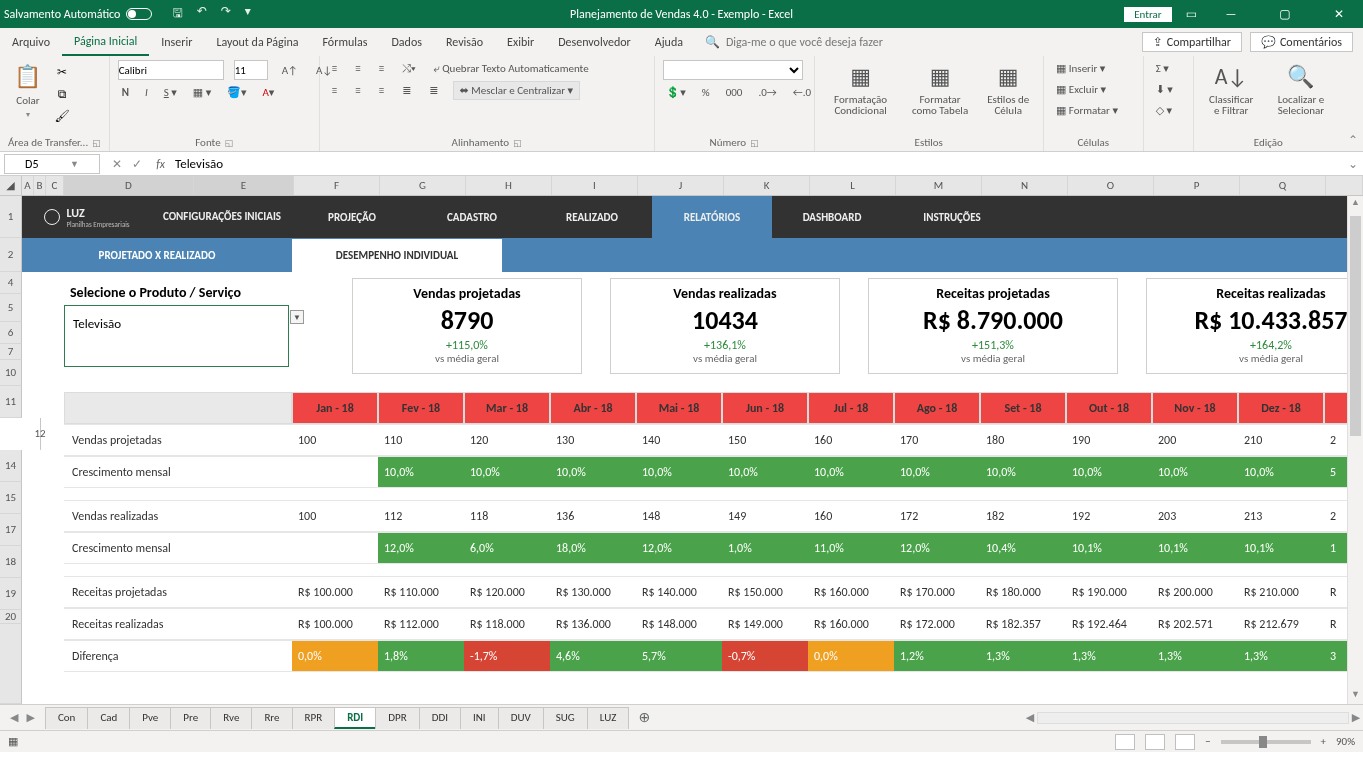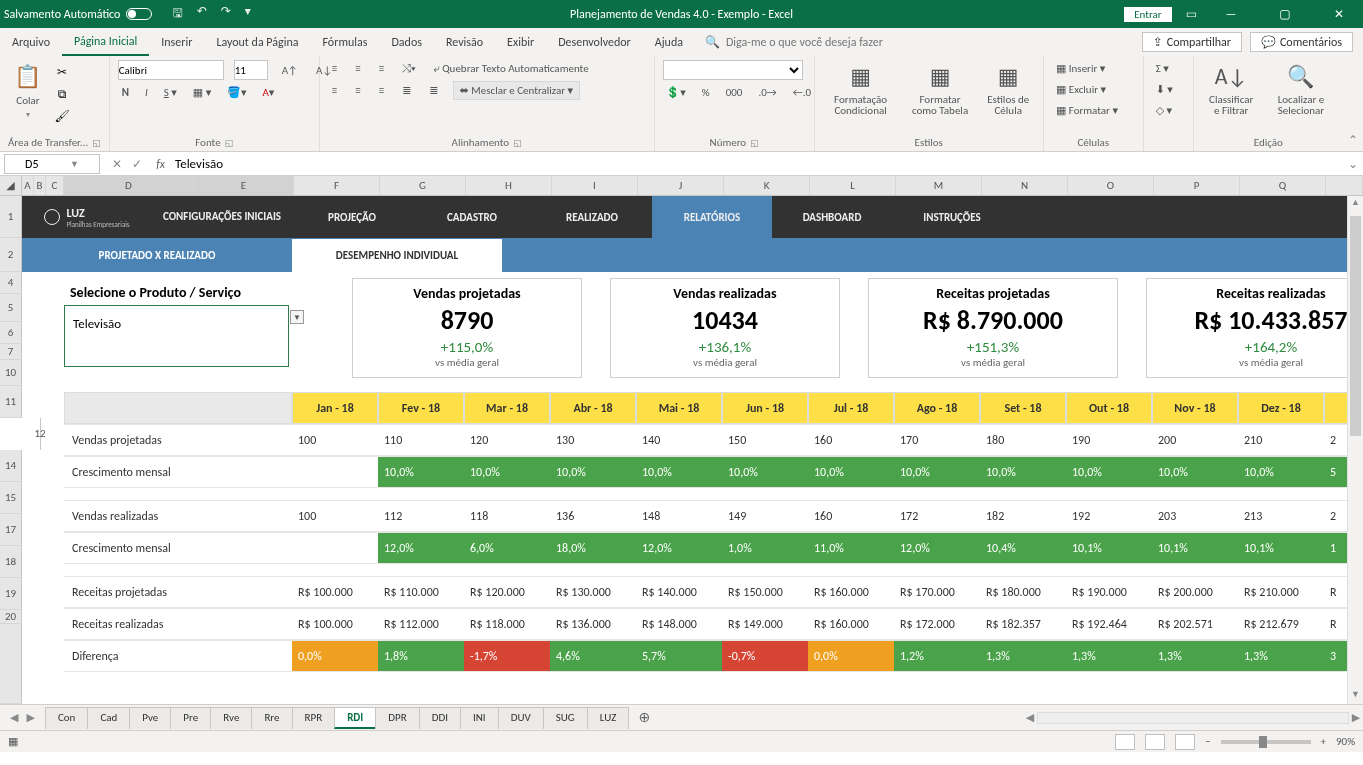--- a/index.html
+++ b/index.html
@@ -78,29 +78,29 @@
 .content { padding:6px 0 0 42px; }
 .sel-label { font-weight:700; font-size:14px; margin:6px 0 4px 6px; }
 .sel-box { width:225px; height:62px; border:1px solid #2f7d4f; padding:10px 8px; font-size:13px; position:relative; }
 .sel-box .dd { position:absolute; right:-16px; top:4px; width:14px; height:14px; border:1px solid #999; background:#f4f4f4; display:flex; align-items:center; justify-content:center; font-size:8px; color:#555; }
 
 .kpis { position:absolute; top:82px; left:330px; display:flex; gap:28px; }
 .kpi { width:230px; border:1px solid #d0cfce; text-align:center; padding:6px 4px 8px 4px; }
 .kpi.wide { width:250px; }
 .kpi .t { font-weight:700; font-size:14px; margin-bottom:2px; }
 .kpi .v { font-weight:700; font-size:26px; margin:2px 0; }
-.kpi .p { color:#2e8b3d; font-size:15px; }
+.kpi .p { color:#2e8b3d; font-size:12px; }
 .kpi .s { color:#666; font-size:11px; }
 
 
 .dtable { position:absolute; top:196px; left:42px; right:0; }
 .drow { display:flex; height:32px; }
 .drow .lab { width:228px; padding-left:8px; display:flex; align-items:center; font-size:12px; color:#333; border-top:1px solid #e6e6e6; border-bottom:1px solid #e6e6e6; }
 .drow .cell { width:86px; display:flex; align-items:center; padding-left:6px; font-size:12px; border-top:1px solid #e6e6e6; border-bottom:1px solid #e6e6e6; color:#333; }
-.drow.hdr .lab, .drow.hdr .cell { background:#fde047; font-weight:600; justify-content:center; padding-left:0; border:1px solid #dcdcdc; }
+.drow.hdr .lab, .drow.hdr .cell { background:#ef4444; font-weight:600; justify-content:center; padding-left:0; border:1px solid #dcdcdc; }
 .drow.hdr .lab { background:#e9e9e9; }
 .drow.gap { height:12px; }
 .drow.gap .lab, .drow.gap .cell { border:none; }
 .green { background:#4aa34a; color:#fff !important; }
 .orange { background:#f0a020; color:#fff !important; }
 .red { background:#d64434; color:#fff !important; }
 
 
 .sheettabs { height:26px; background:#f3f2f1; border-top:1px solid #d0cfce; display:flex; align-items:center; font-size:11px; }
 .sheettabs .nav { padding:0 10px; color:#888; display:flex; gap:8px; }

